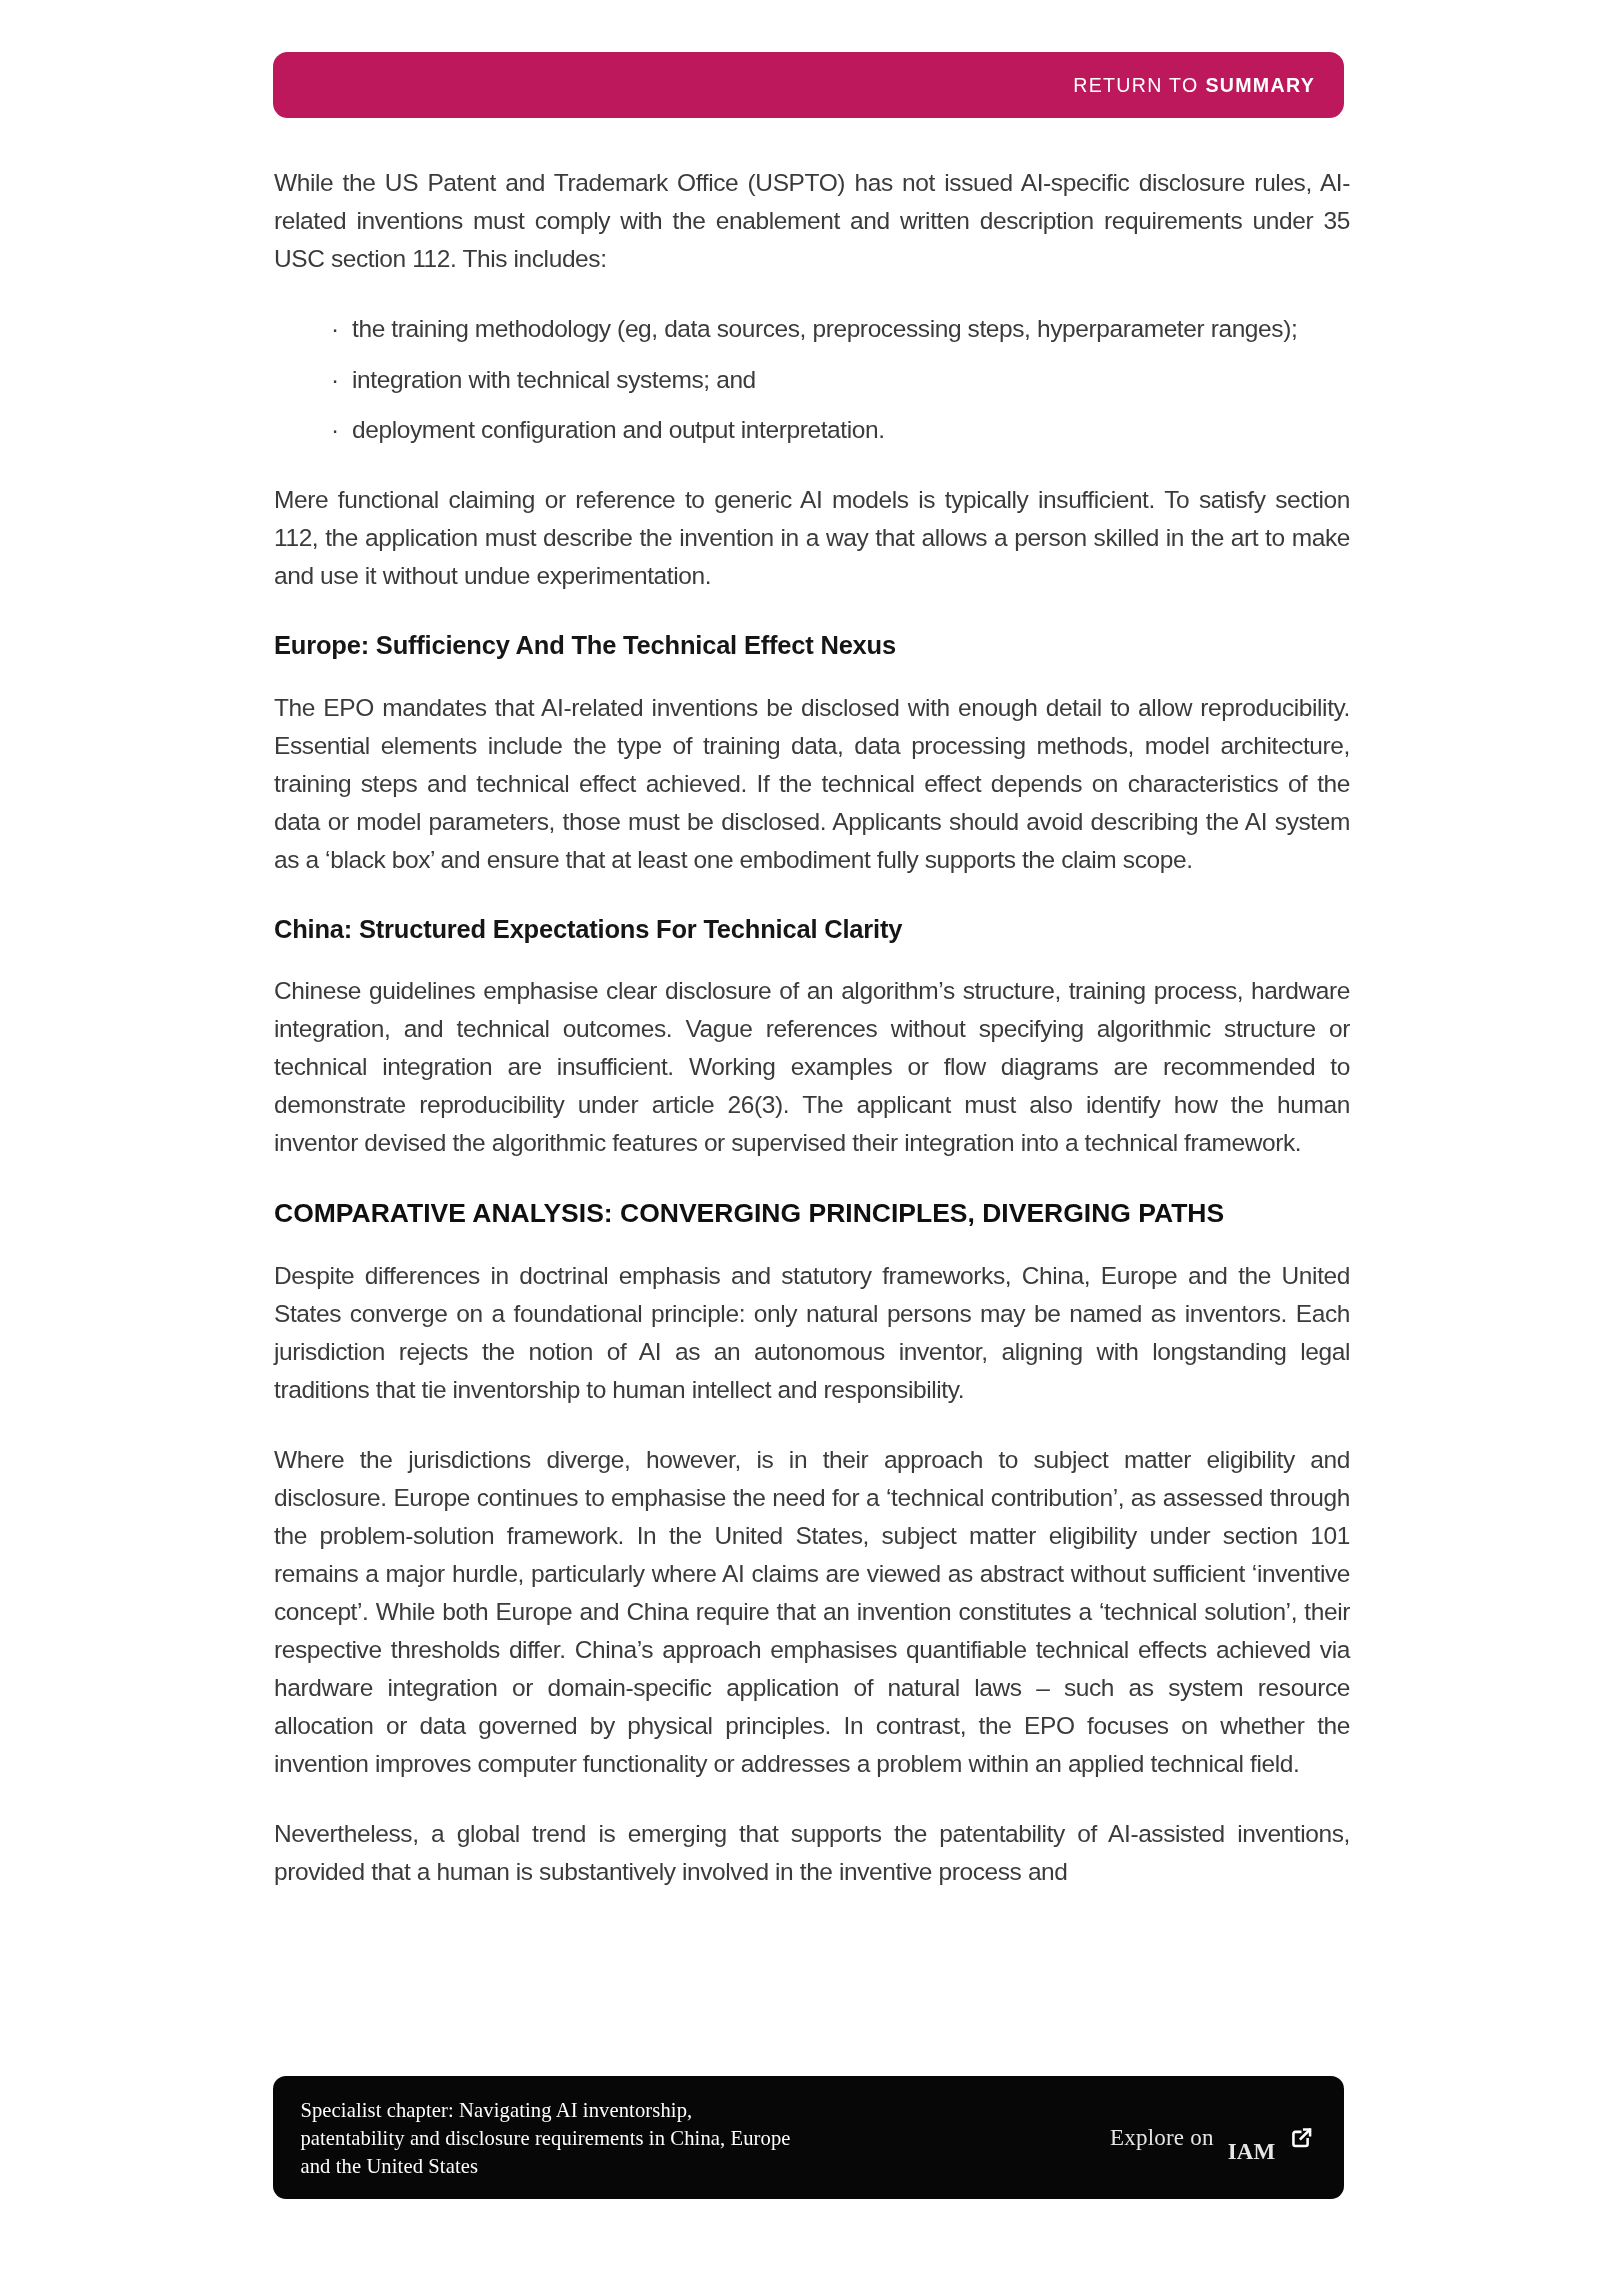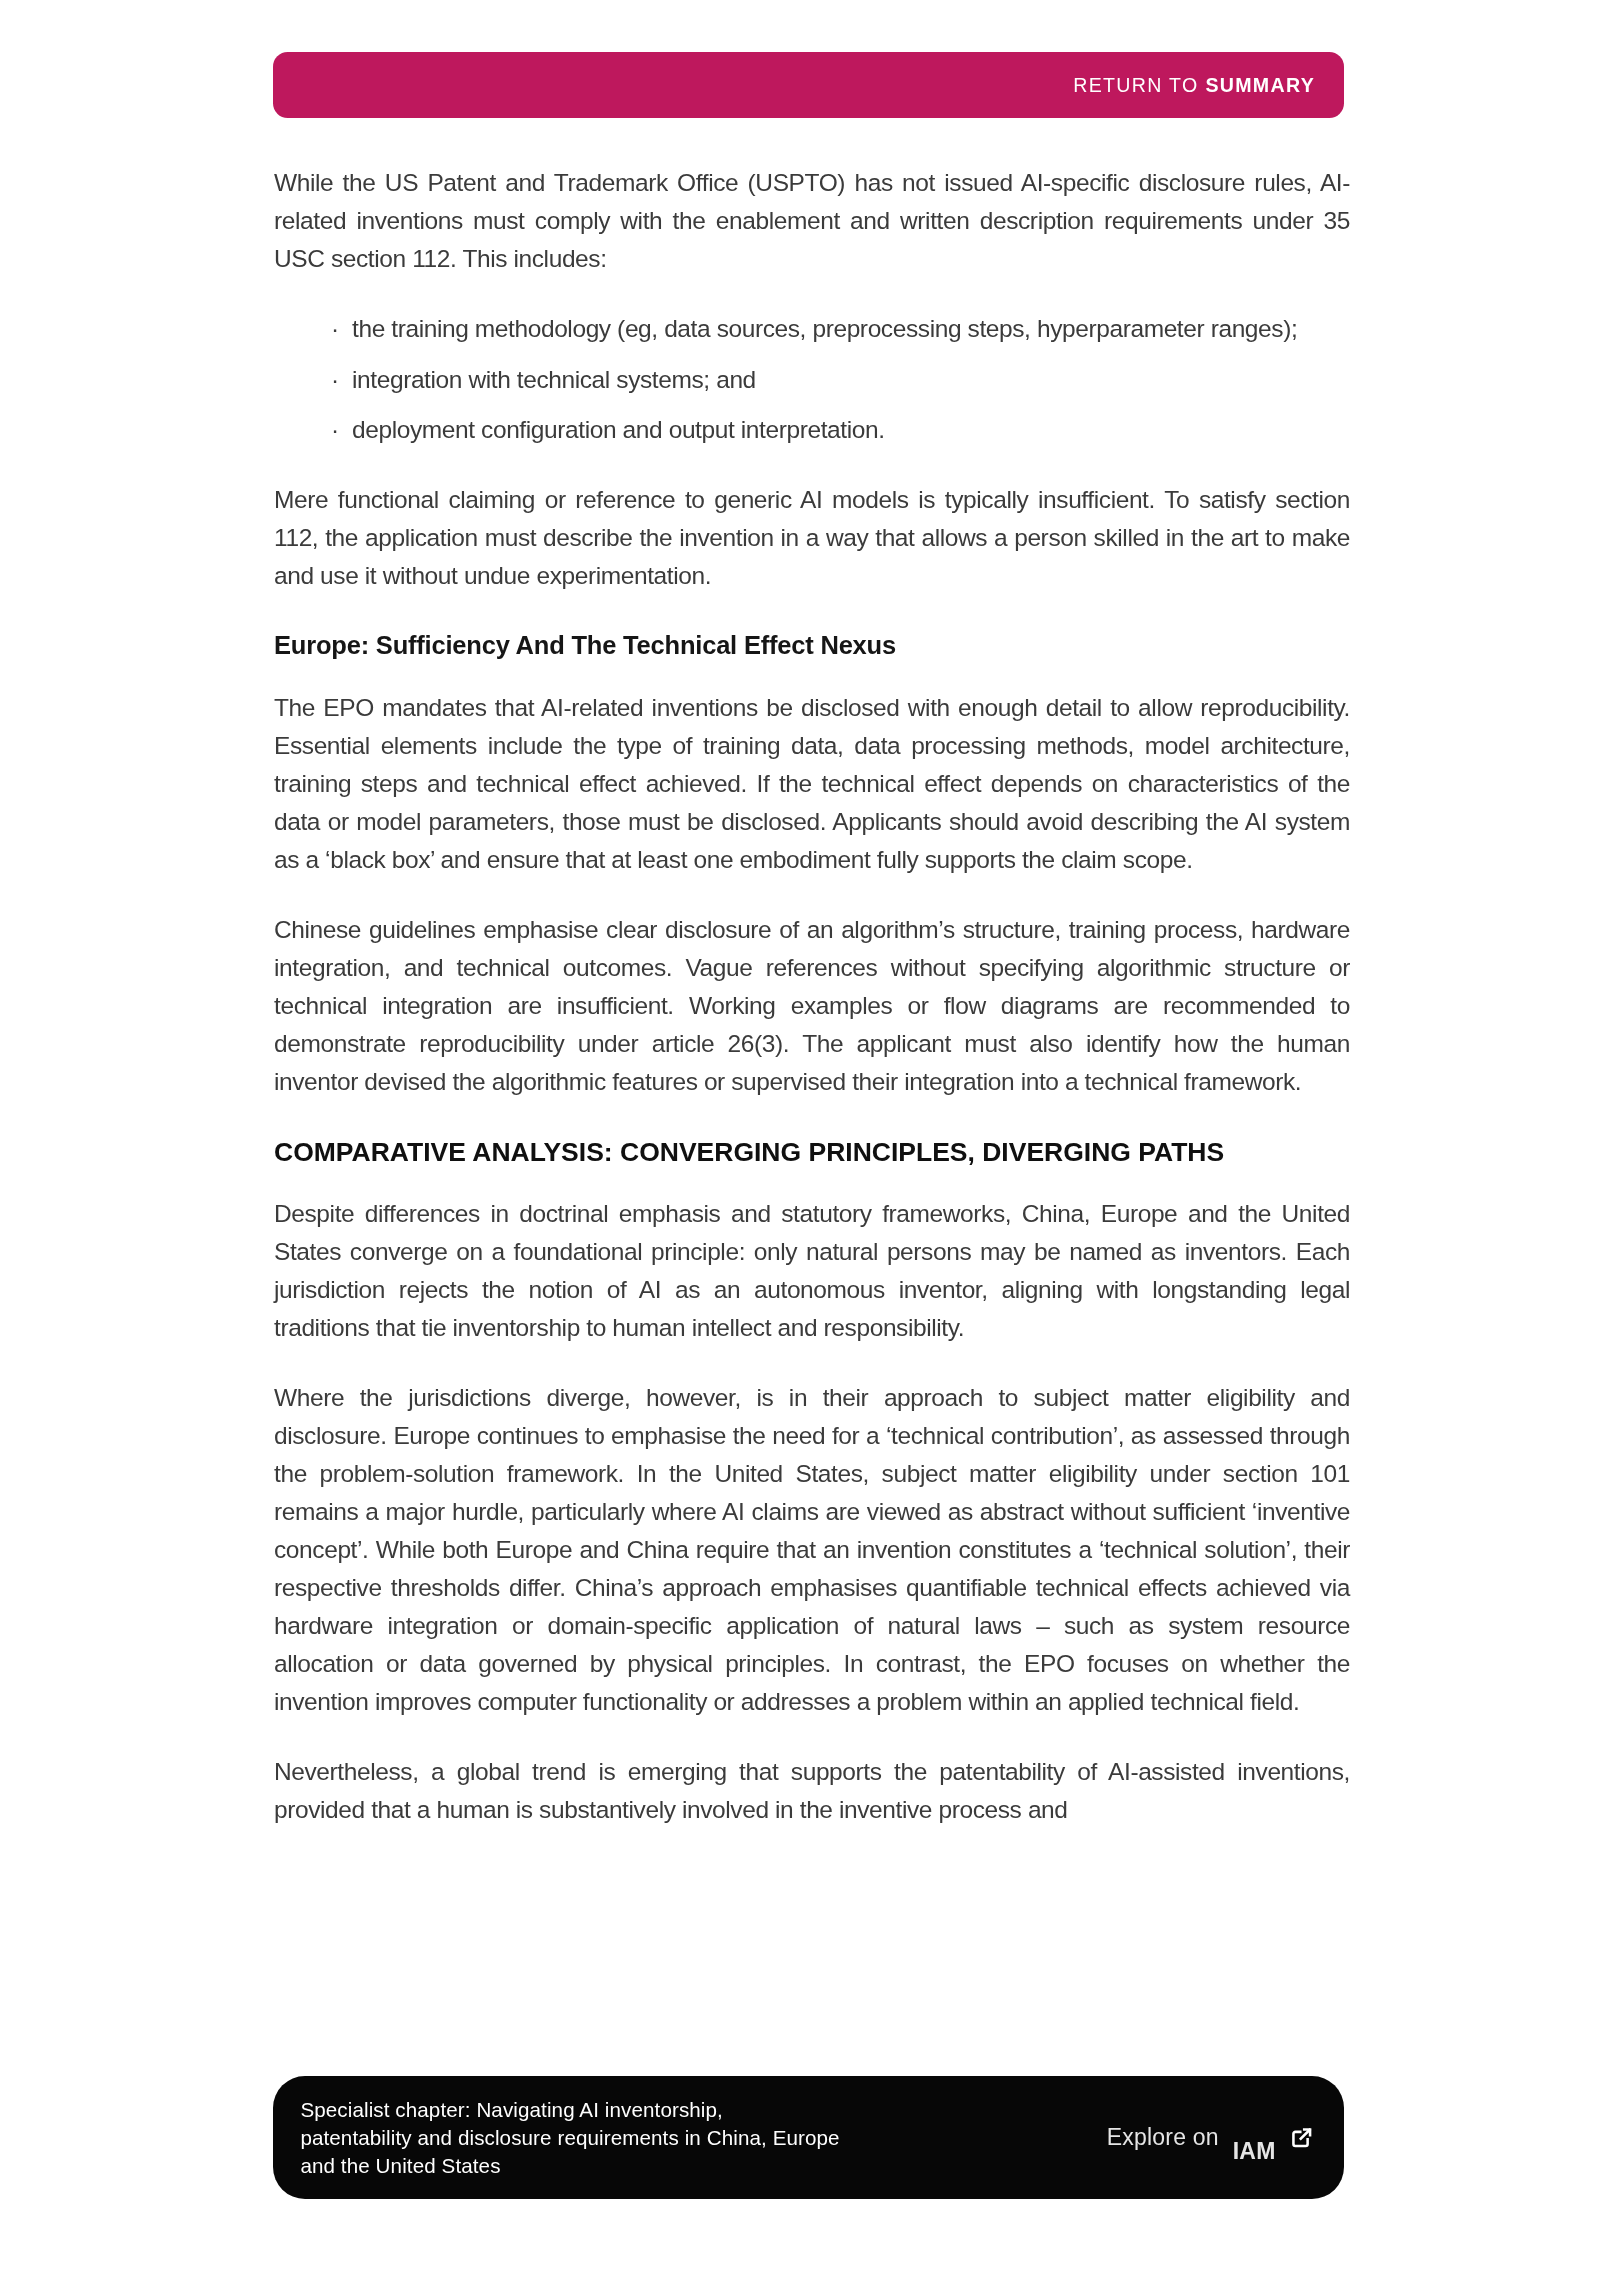--- a/index.html
+++ b/index.html
@@ -86,26 +86,27 @@
 
   
   .footer-pill {
     position: absolute;
     left: 273px;
     top: 2076px;
     width: 1071px;
     height: 123px;
     box-sizing: border-box;
     background: #070707;
-    border-radius: 32px;
+    border-radius: 13px;
     color: #ffffff;
     display: flex;
     align-items: center;
     justify-content: space-between;
     padding: 0 31px 0 27.4px;
+    font-family: Liberation Serif, serif;
   }
   .footer-title {
     font-size: 20.6px;
     line-height: 28px;
     white-space: pre-line;
     letter-spacing: 0.1px;
   }
   .explore-link {
     display: flex;
     align-items: center;
@@ -136,20 +137,21 @@
       <li>the training methodology (eg, data sources, preprocessing steps, hyperparameter ranges);</li>
       <li>integration with technical systems; and</li>
       <li>deployment configuration and output interpretation.</li>
     </ul>
 
     <p>Mere functional claiming or reference to generic AI models is typically insufficient. To satisfy section 112, the application must describe the invention in a way that allows a person skilled in the art to make and use it without undue experimentation.</p>
 
     <h3 class="subhead">Europe: Sufficiency And The Technical Effect Nexus</h3>
     <p>The EPO mandates that AI-related inventions be disclosed with enough detail to allow reproducibility. Essential elements include the type of training data, data processing methods, model architecture, training steps and technical effect achieved. If the technical effect depends on characteristics of the data or model parameters, those must be disclosed. Applicants should avoid describing the AI system as a ‘black box’ and ensure that at least one embodiment fully supports the claim scope.</p>
 
+    <h3 class="subhead">China: Structured Expectations For Technical Clarity</h3>
     <p>Chinese guidelines emphasise clear disclosure of an algorithm’s structure, training process, hardware integration, and technical outcomes. Vague references without specifying algorithmic structure or technical integration are insufficient. Working examples or flow diagrams are recommended to demonstrate reproducibility under article 26(3). The applicant must also identify how the human inventor devised the algorithmic features or supervised their integration into a technical framework.</p>
 
     <h2 class="bighead">COMPARATIVE ANALYSIS: CONVERGING PRINCIPLES, DIVERGING PATHS</h2>
     <p>Despite differences in doctrinal emphasis and statutory frameworks, China, Europe and the United States converge on a foundational principle: only natural persons may be named as inventors. Each jurisdiction rejects the notion of AI as an autonomous inventor, aligning with longstanding legal traditions that tie inventorship to human intellect and responsibility.</p>
     <p>Where the jurisdictions diverge, however, is in their approach to subject matter eligibility and disclosure. Europe continues to emphasise the need for a ‘technical contribution’, as assessed through the problem-solution framework. In the United States, subject matter eligibility under section 101 remains a major hurdle, particularly where AI claims are viewed as abstract without sufficient ‘inventive concept’. While both Europe and China require that an invention constitutes a ‘technical solution’, their respective thresholds differ. China’s approach emphasises quantifiable technical effects achieved via hardware integration or domain-specific application of natural laws – such as system resource allocation or data governed by physical principles. In contrast, the EPO focuses on whether the invention improves computer functionality or addresses a problem within an applied technical field.</p>
     <p>Nevertheless, a global trend is emerging that supports the patentability of AI-assisted inventions, provided that a human is substantively involved in the inventive process and</p>
   </main>
 
   <footer class="footer-pill">
     <div class="footer-title">Specialist chapter: Navigating AI inventorship,

